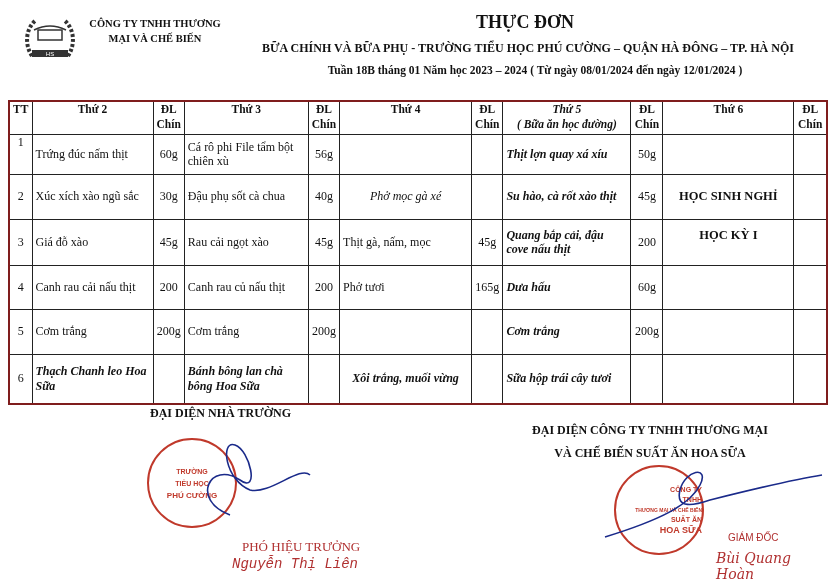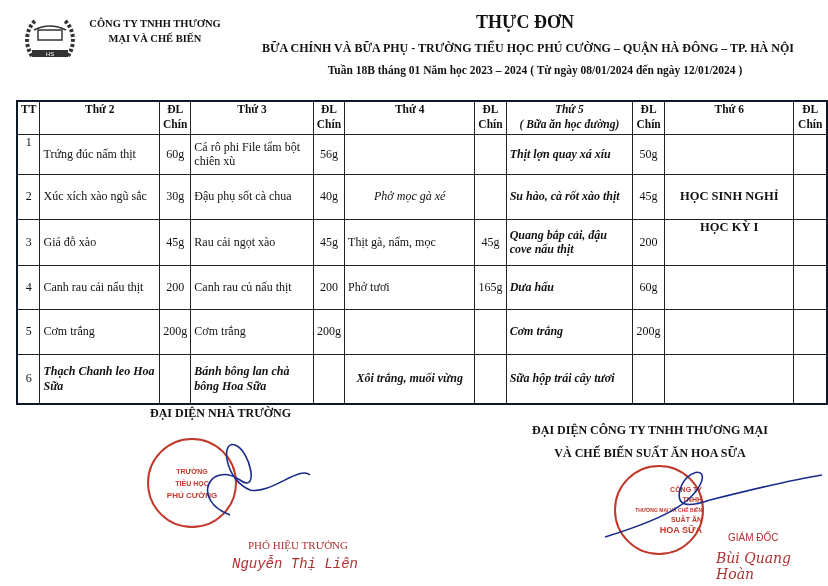--- a/index.html
+++ b/index.html
@@ -6,37 +6,37 @@
   body { width:828px; height:586px; position:relative; overflow:hidden;
          font-family:"Liberation Serif", "DejaVu Serif", serif; color:#111; }
   .abs { position:absolute; }
   .logo { left:22px; top:14px; width:56px; height:50px; }
   .company { left:80px; top:16px; width:150px; text-align:center; font-weight:bold; font-size:10.5px; line-height:15px; }
   .title { left:330px; top:12px; width:390px; text-align:center; font-weight:bold; font-size:18px; }
   .subtitle { left:228px; top:41px; width:600px; text-align:center; font-weight:bold; font-size:12px; }
   .week { left:300px; top:64px; width:470px; text-align:center; font-weight:bold; font-size:11.5px; }
   table.menu { position:absolute; left:8px; top:100px; border-collapse:collapse; font-size:12px; }
   table.menu td, table.menu th { border:1px solid #222; padding:0 3px; vertical-align:middle; }
-  table.menu { border:2px solid #0f172a;margin-left:8px; }
+  table.menu { border:2px solid #7f1d1d; }
   table.menu th { font-weight:bold; font-size:11.5px; text-align:center; vertical-align:top; line-height:15px; }
   th.dl { font-size:11px; }
   td.tt { text-align:center; }
   td.q { text-align:center; }
   td.it { font-style:italic; }
   td.bi { font-style:italic; font-weight:bold; }
   td.center { text-align:center; }
   td.holiday { font-weight:bold; text-align:center; font-size:12.5px; }
   .sig-left-head { left:150px; top:406px; width:200px; text-align:left; font-weight:bold; font-size:12px; }
   .sig-right-head1 { left:500px; top:423px; width:300px; text-align:center; font-weight:bold; font-size:12px; }
   .sig-right-head2 { left:500px; top:446px; width:300px; text-align:center; font-weight:bold; font-size:12px; }
   .stamp { border:2px solid #c0392b; border-radius:50%; color:#c0392b; text-align:center;
            font-family:"Liberation Sans", sans-serif; font-size:7px; font-weight:bold; box-sizing:border-box; }
   .stamp-left { left:147px; top:438px; width:90px; height:90px; padding-top:26px; line-height:12px; }
   .stamp-right { left:614px; top:465px; width:90px; height:90px; padding-top:18px; line-height:10px;text-align:right; }
-  .role-left { left:248px; top:539px; font-size:11px; color:#b03030; }
+  .role-left { left:242px; top:539px; font-size:13px; color:#b03030; }
   .name-left { left:232px; top:556px; font-size:14px; color:#b03030; font-style:italic; font-family:Liberation Mono, monospace; }
   .role-right { left:728px; top:532px; font-size:10px; color:#b03030; font-family:"Liberation Sans", sans-serif; }
   .name-right { left:716px; top:550px; font-size:14px; color:#b03030; font-style:italic; font-family:"DejaVu Serif", serif; }
   svg.sig { position:absolute; }
 </style>
 </head>
 <body>
 
 <div class="abs logo">
   <svg width="56" height="50" viewBox="0 0 56 50">
@@ -116,21 +116,21 @@
   <tr style="height:46px">
     <td class="tt">3</td>
     <td>Giá đỗ xào</td>
     <td class="q">45g</td>
     <td>Rau cải ngọt xào</td>
     <td class="q">45g</td>
     <td>Thịt gà, nấm, mọc</td>
     <td class="q">45g</td>
     <td class="bi" style="line-height:14px">Quang bắp cải, đậu cove nấu thịt</td>
     <td class="q">200</td>
-    <td class="holiday" style="vertical-align:top;padding-top:0">HỌC KỲ I</td>
+    <td class="holiday" style="vertical-align:top;padding-top:8px">HỌC KỲ I</td>
     <td class="q"></td>
   </tr>
 
   <tr style="height:44px">
     <td class="tt">4</td>
     <td>Canh rau cải nấu thịt</td>
     <td class="q">200</td>
     <td>Canh rau củ nấu thịt</td>
     <td class="q">200</td>
     <td>Phở tươi</td>

